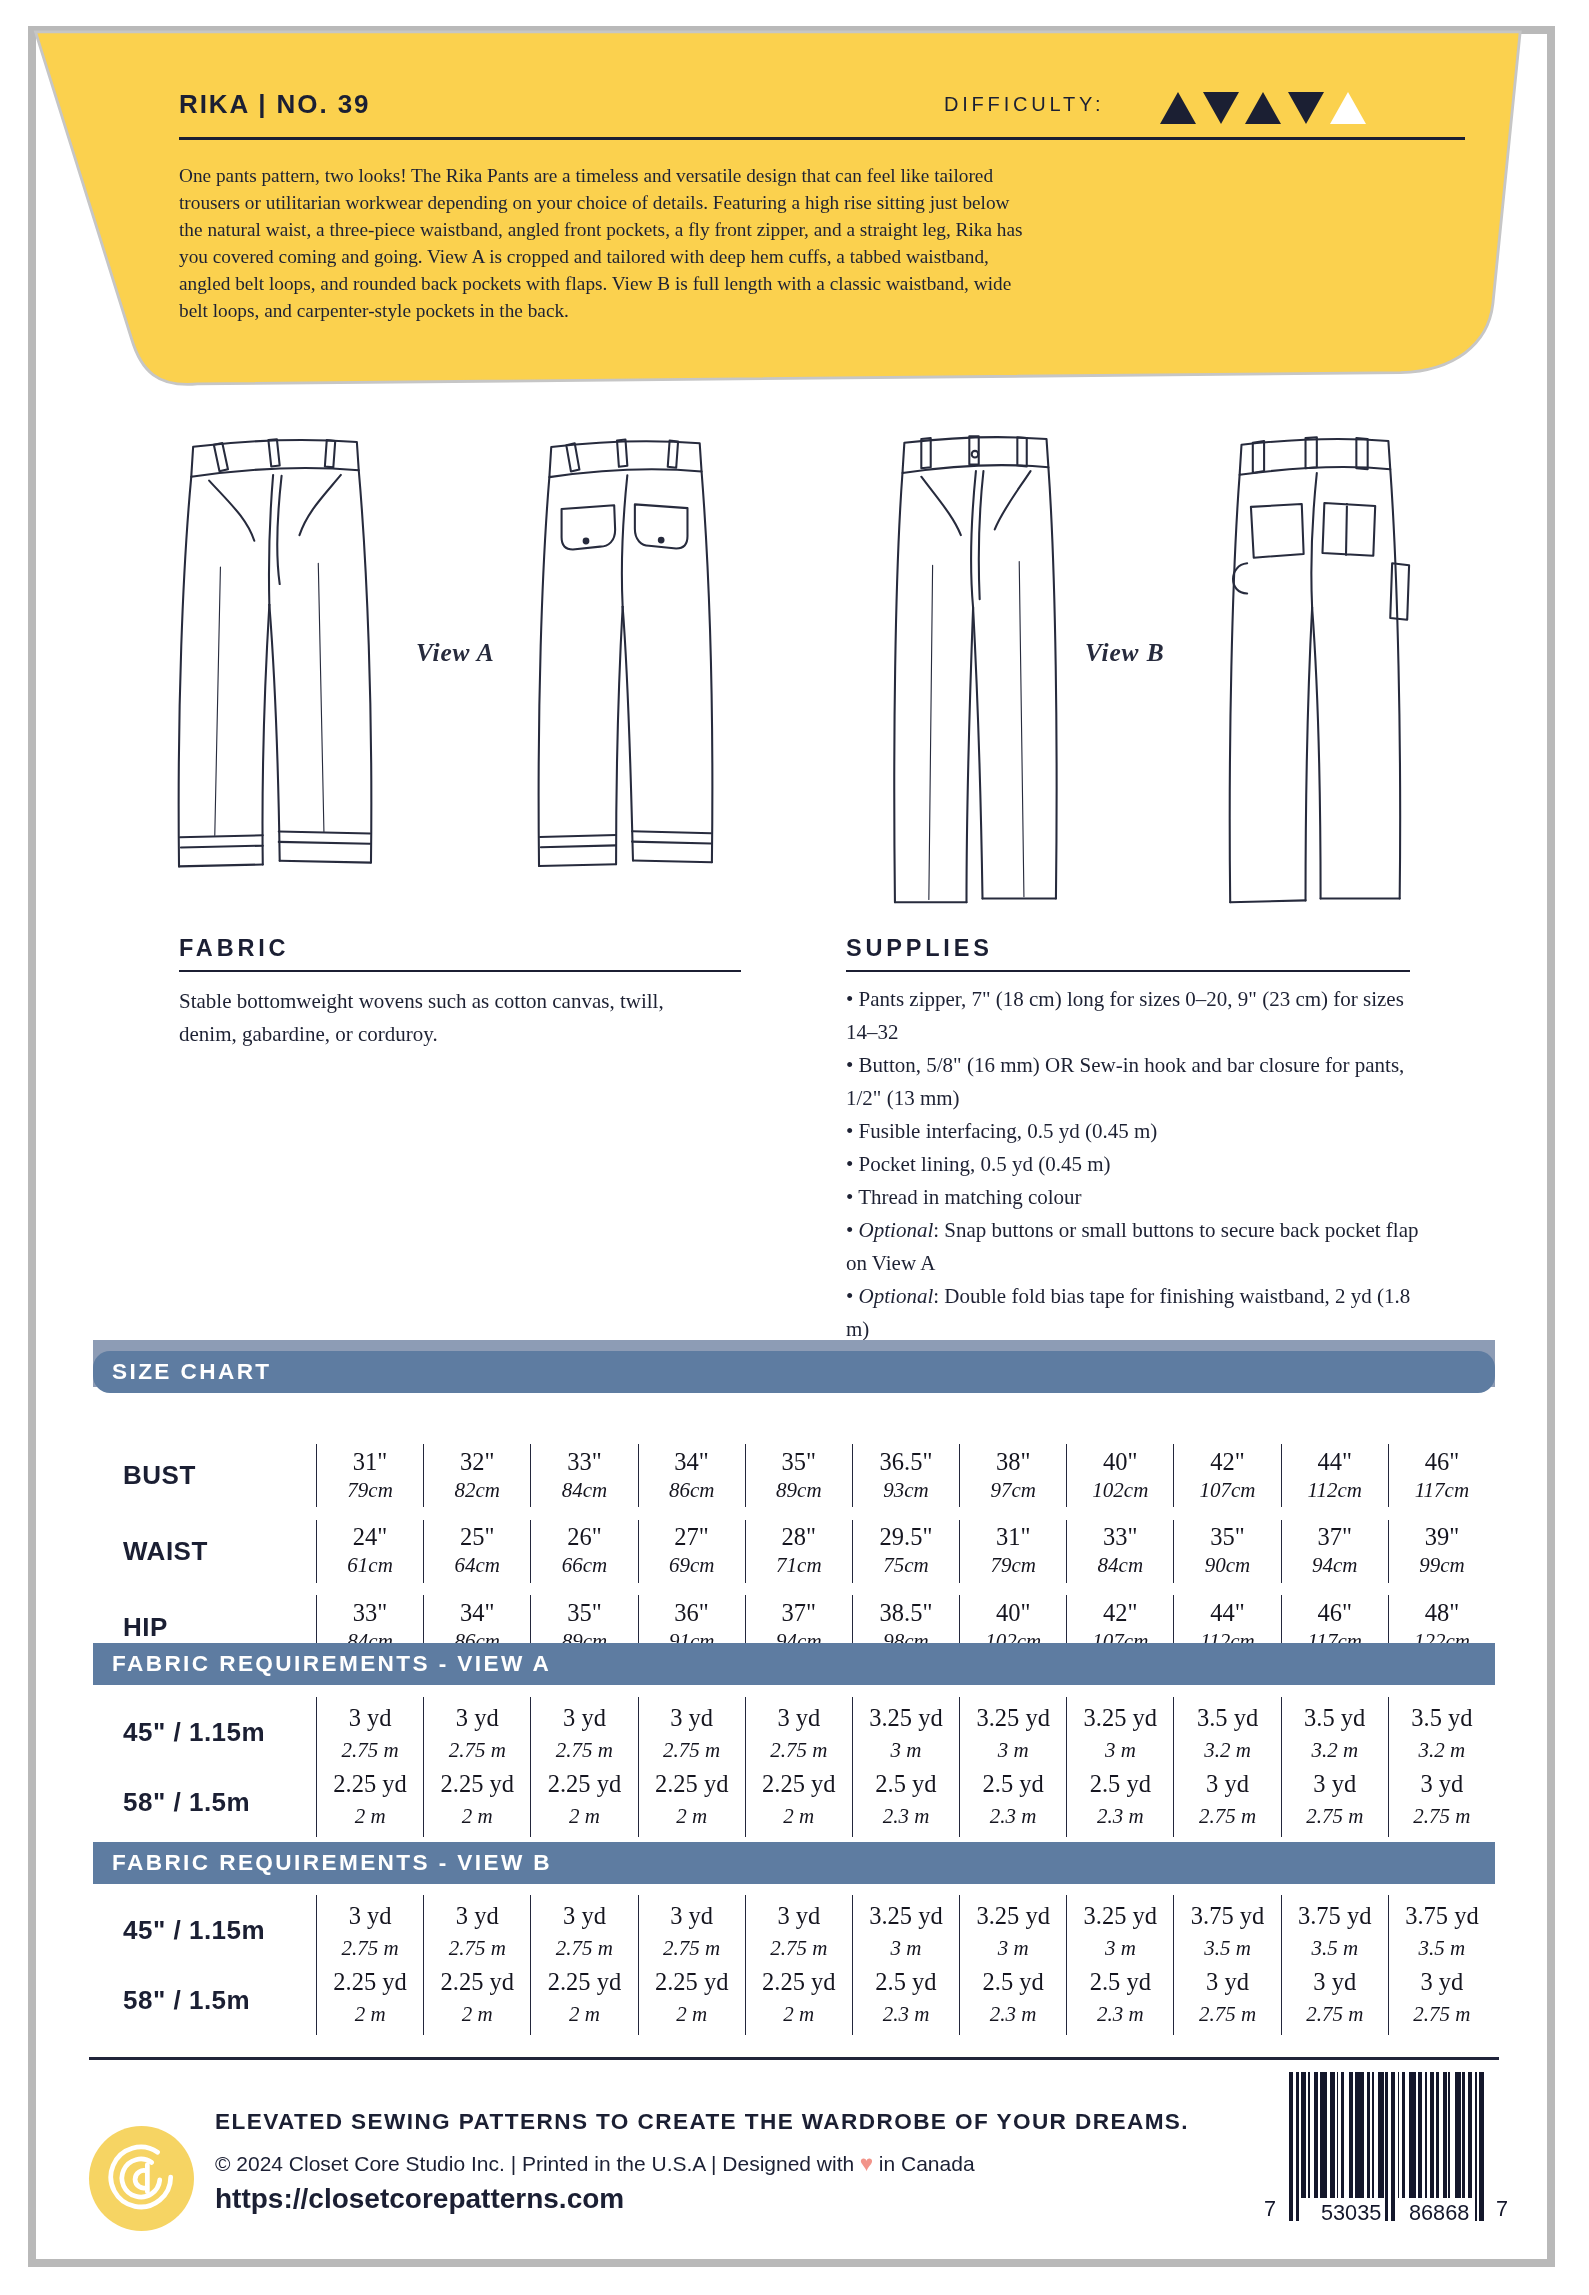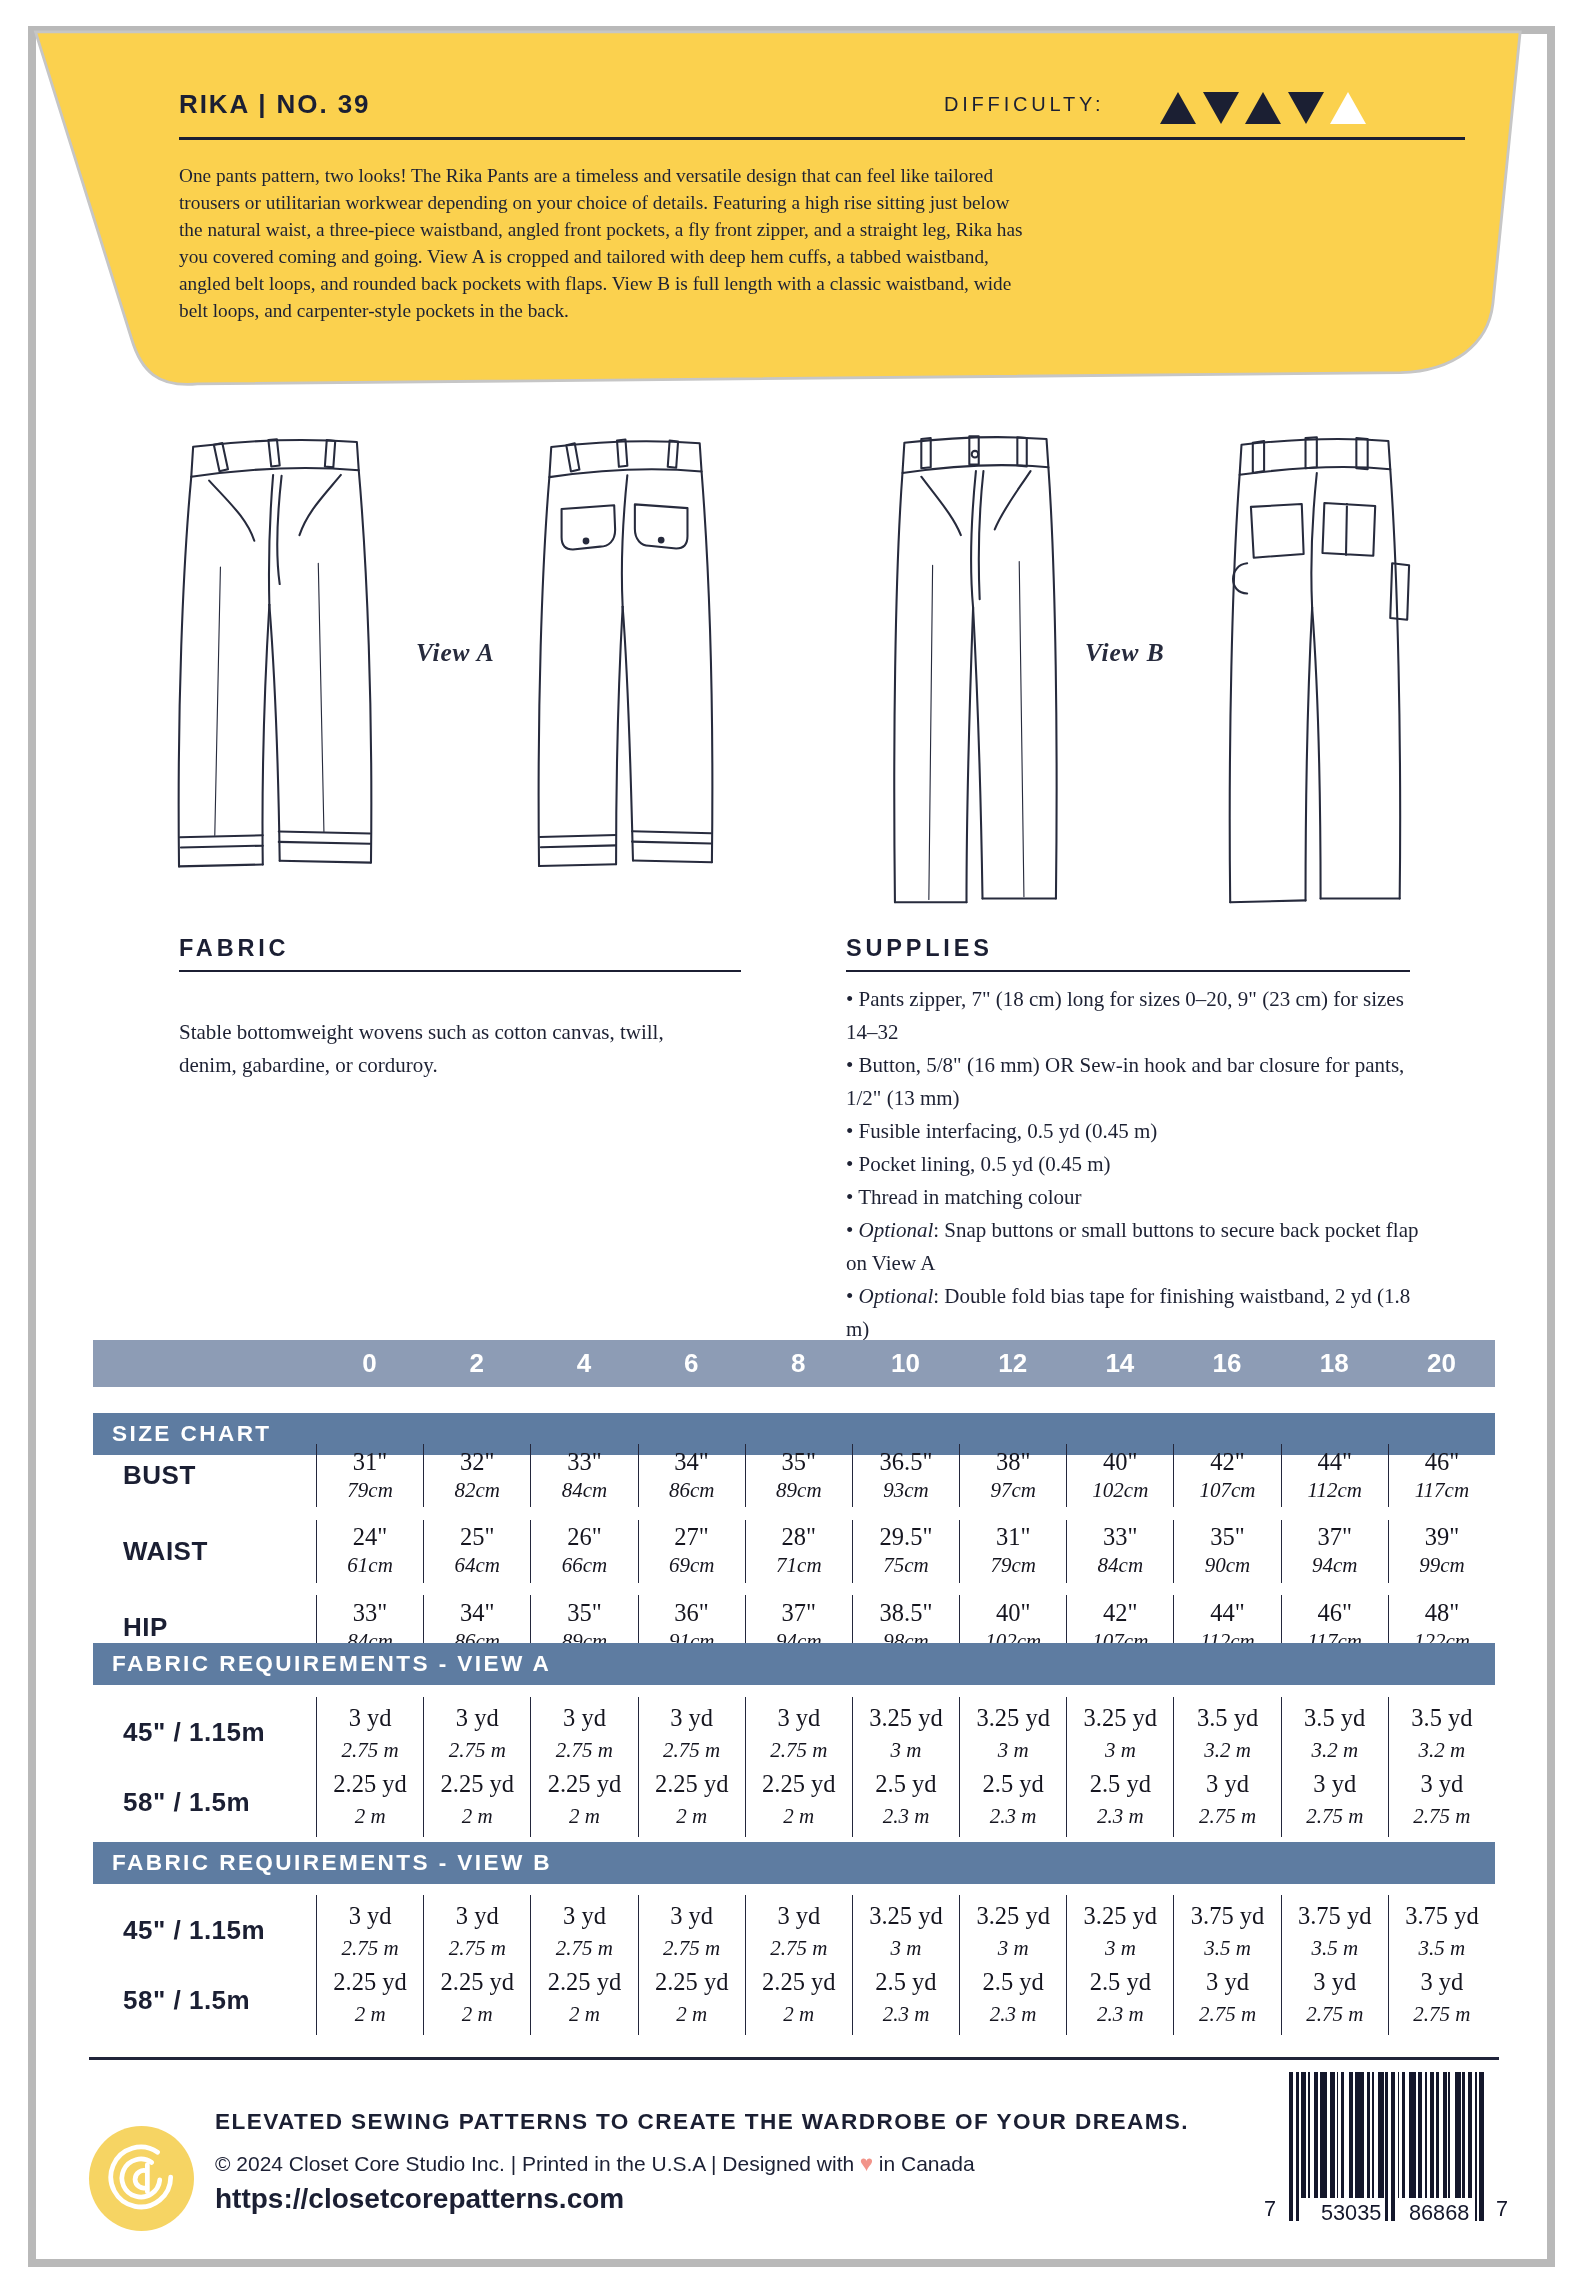--- a/index.html
+++ b/index.html
@@ -41,21 +41,21 @@
   .supply-item em{font-style:italic;}
 
   
   .tbl-grid{display:grid;grid-template-columns:223px repeat(11,1fr);width:100%;}
   .size-head{left:93px;top:1340px;width:1402px;height:47px;background:var(--band-light);}
   .size-head .tbl-grid{height:100%;}
   .hcell{display:flex;align-items:center;justify-content:center;color:#fff;font-size:26px;font-weight:bold;}
   .band{left:93px;width:1402px;height:42px;background:var(--band-dark);color:#fff;
         display:flex;align-items:center;padding-left:19px;box-sizing:border-box;
         font-size:22.6px;font-weight:bold;letter-spacing:2.4px;}
-  .band-sizechart{top:1413px;}
+  .band-sizechart{top:1351px;border-radius:17px;}
   .band-reqa{top:1643px;}
   .band-reqb{top:1842px;}
   .size-rows{left:93px;top:1444px;width:1402px;}
   .m-row{margin-bottom:12.2px;}
   .cell{border-left:1.9px solid #23273c;text-align:center;}
   .m-row .cell{padding:2.8px 0 4.7px;}
   .in{font-family:"Liberation Serif",serif;font-size:24.5px;color:var(--ink);line-height:30px;}
   .cm{font-family:"Liberation Serif",serif;font-style:italic;font-size:21px;color:var(--ink);line-height:26px;}
   .row-label{font-size:26px;font-weight:bold;color:var(--navy);padding-left:30px;
              display:flex;align-items:center;letter-spacing:0.5px;}
@@ -182,21 +182,21 @@
       <path d="M26 54 C18 160 14 340 16 508"></path>
       <path d="M186 48 C194 160 198 340 196 504"></path>
       <path d="M103 195 C98 290 96 400 96 506"></path>
       <path d="M103 195 C110 288 112 398 112 504"></path>
       <path d="M16 508 L96 506 M112 504 L196 504"></path>
     </g>
   </svg>
 
   <div class="abs sec-head" style="left:179px;top:935px">FABRIC</div>
   <div class="abs sec-rule" style="left:179px;top:970px;width:562px"></div>
-  <div class="abs" style="left:179px;top:1016px">
+  <div class="abs" style="left:179px;top:985px">
     <div class="serif-body" style="white-space:nowrap">Stable bottomweight wovens such as cotton canvas, twill,</div>
     <div class="serif-body" style="white-space:nowrap">denim, gabardine, or corduroy.</div>
   </div>
 
   <div class="abs sec-head" style="left:846px;top:935px">SUPPLIES</div>
   <div class="abs sec-rule" style="left:846px;top:970px;width:564px"></div>
   <div class="abs" style="left:846px;top:983px" id="supplies-list">
       <p class="serif-body supply-item">• Pants zipper, 7" (18 cm) long for sizes 0–20, 9" (23 cm) for sizes 14–32</p>
       <p class="serif-body supply-item">• Button, 5/8" (16 mm) OR Sew-in hook and bar closure for pants, 1/2" (13 mm)</p>
       <p class="serif-body supply-item">• Fusible interfacing, 0.5 yd (0.45 m)</p>

